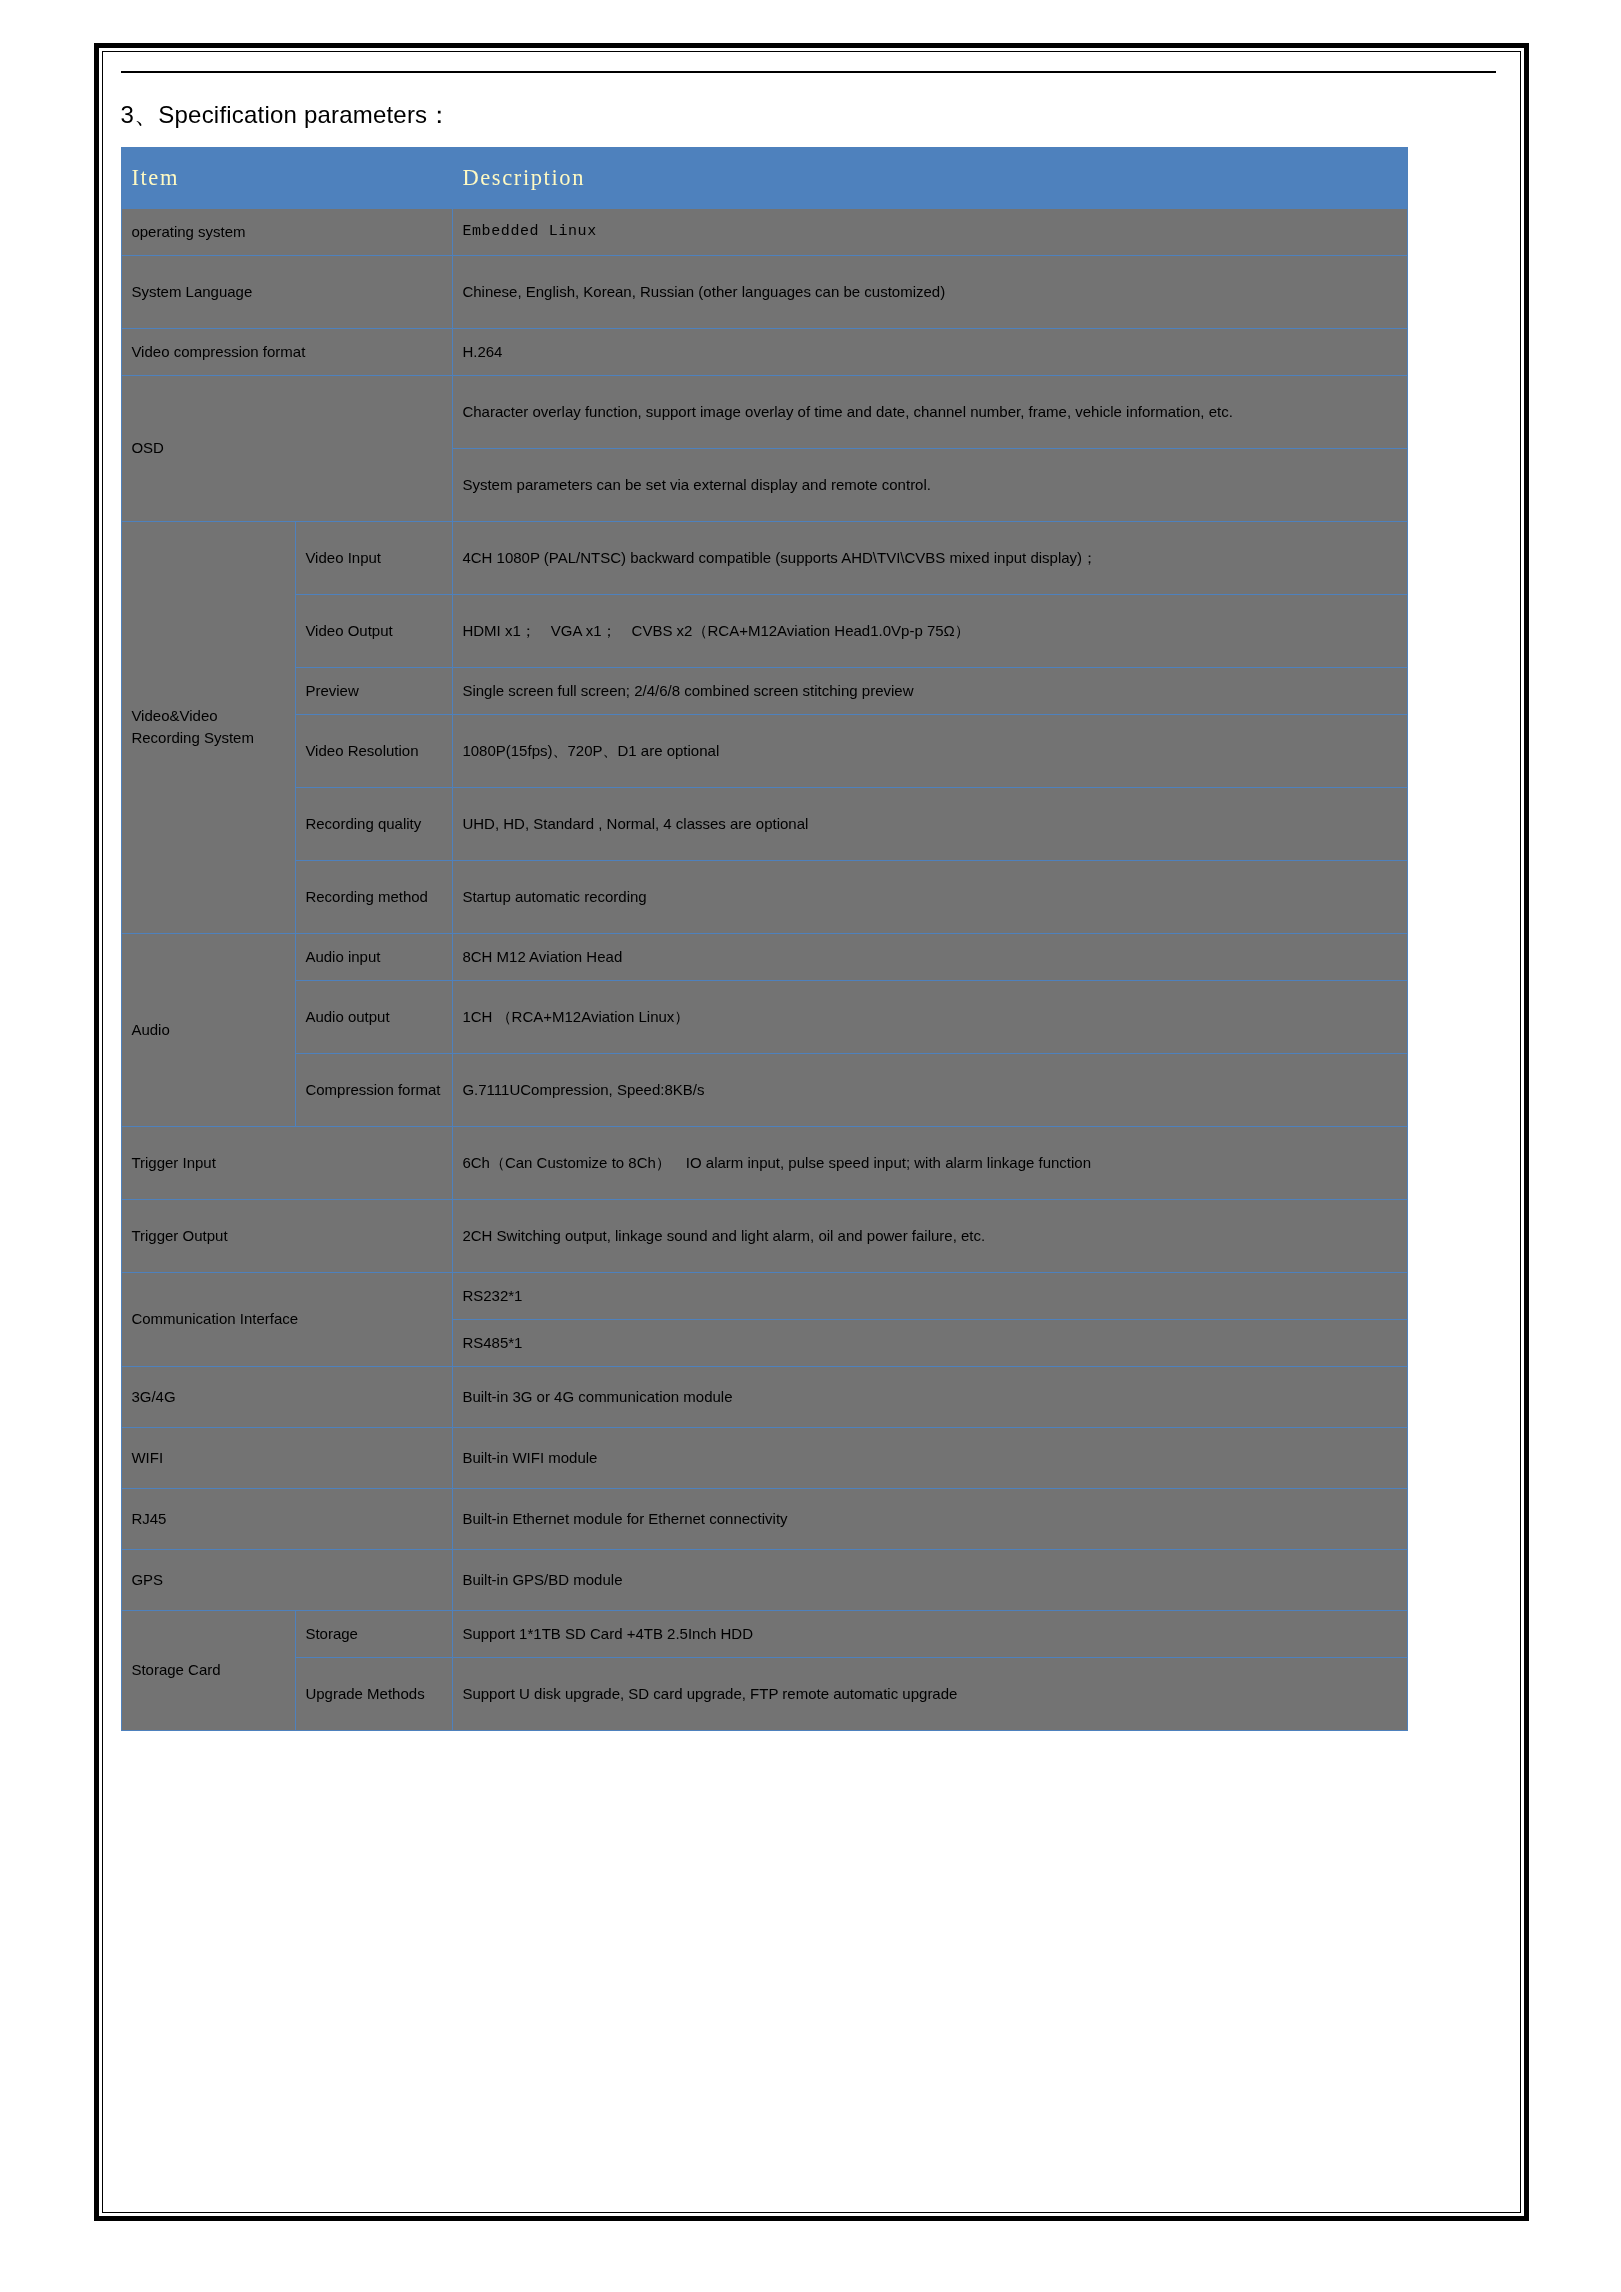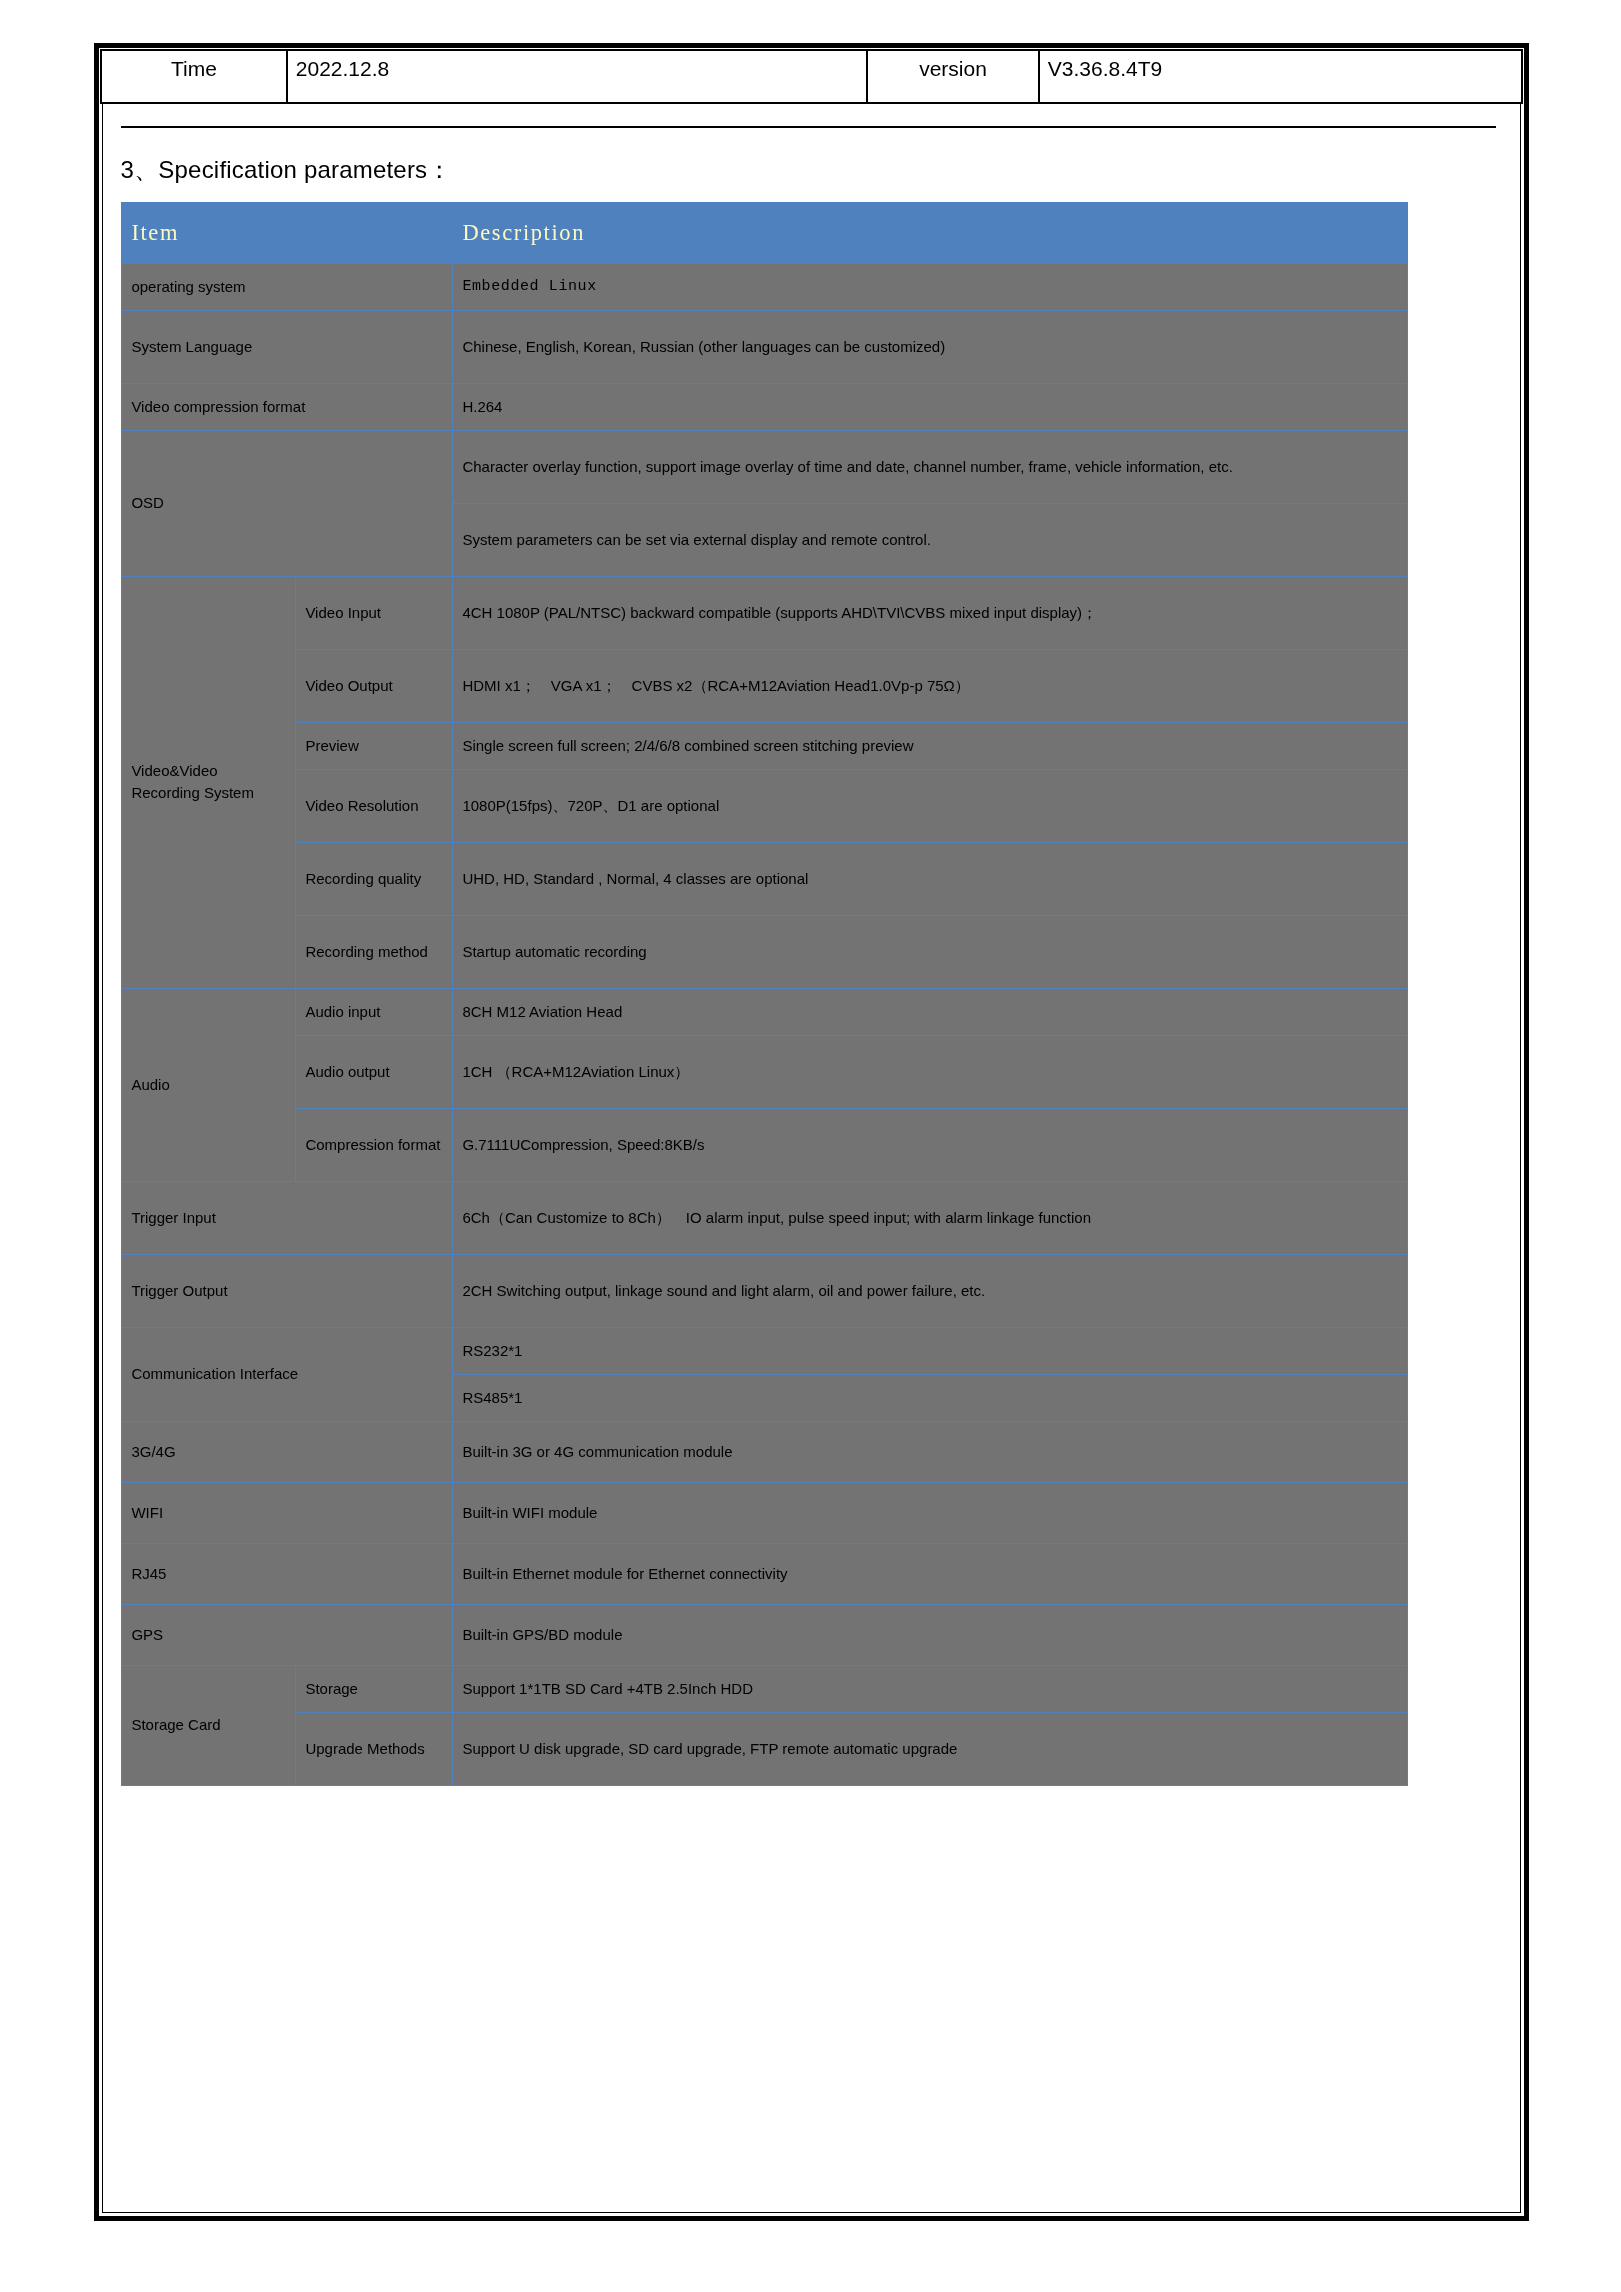--- a/index.html
+++ b/index.html
@@ -139,26 +139,20 @@
 <body>
 
 <div class="page-frame">
   <div class="page-frame-inner"></div>
 </div>
 
 <div class="content">
 
   <table class="header-table">
     <tbody>
-      <tr class="h-tall2">
-        <td class="h-label h-time">Time</td>
-        <td class="h-value">2022.12.8</td>
-        <td class="h-mid">version</td>
-        <td class="h-last">V3.36.8.4T9</td>
-      </tr>
     </tbody>
   </table>
 
   <div class="header-rule"></div>
 
   <div class="section-heading">3、Specification parameters：</div>
 
   <table class="spec-table">
     <colgroup>
       <col class="c1">

